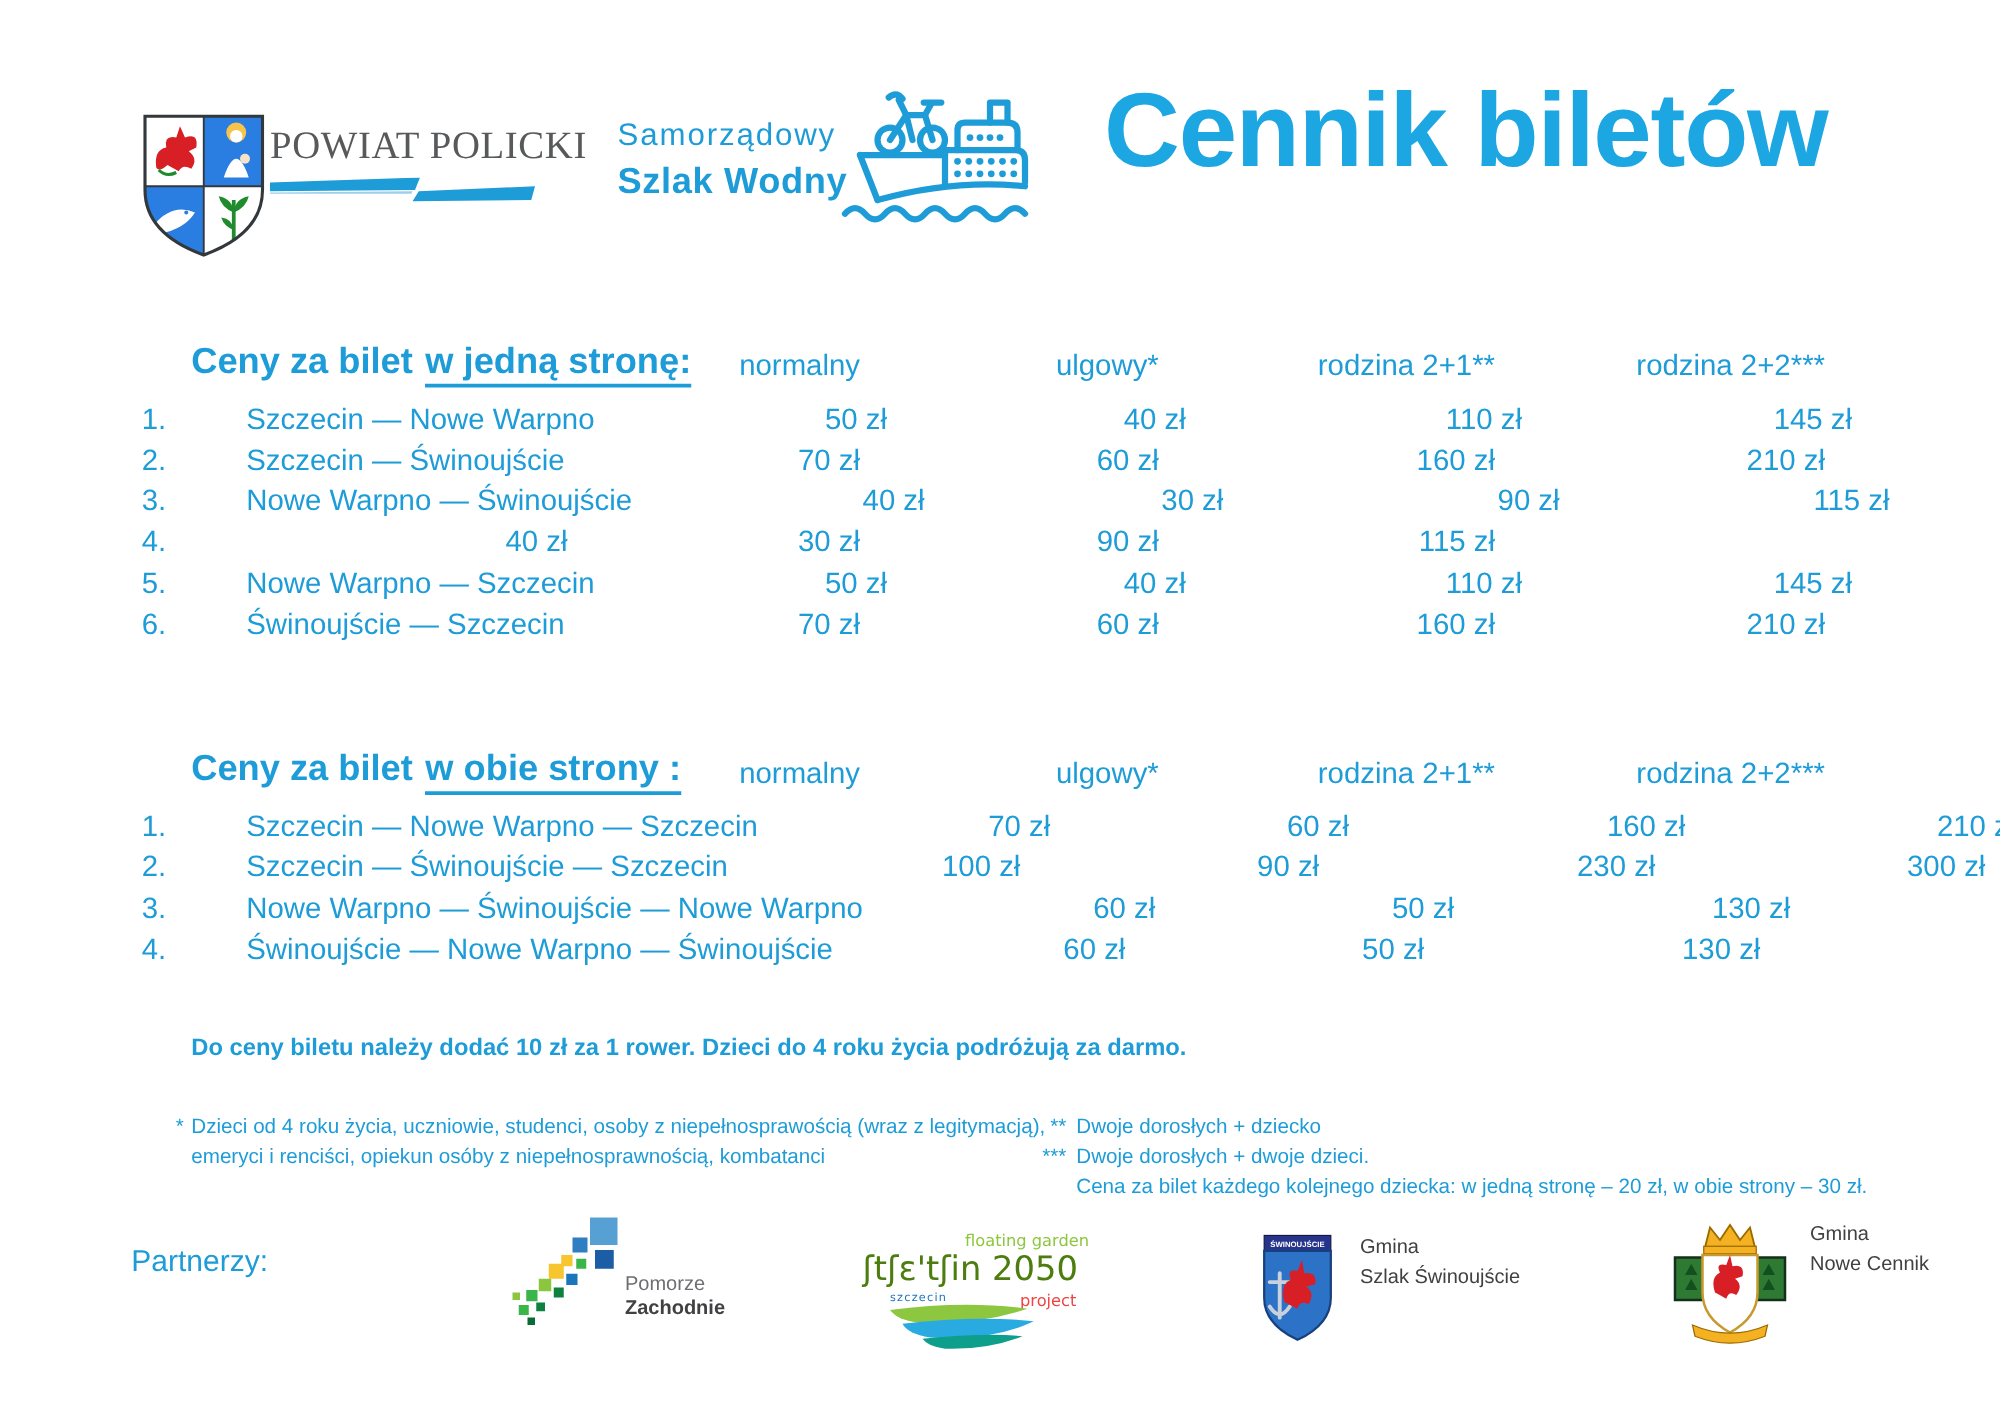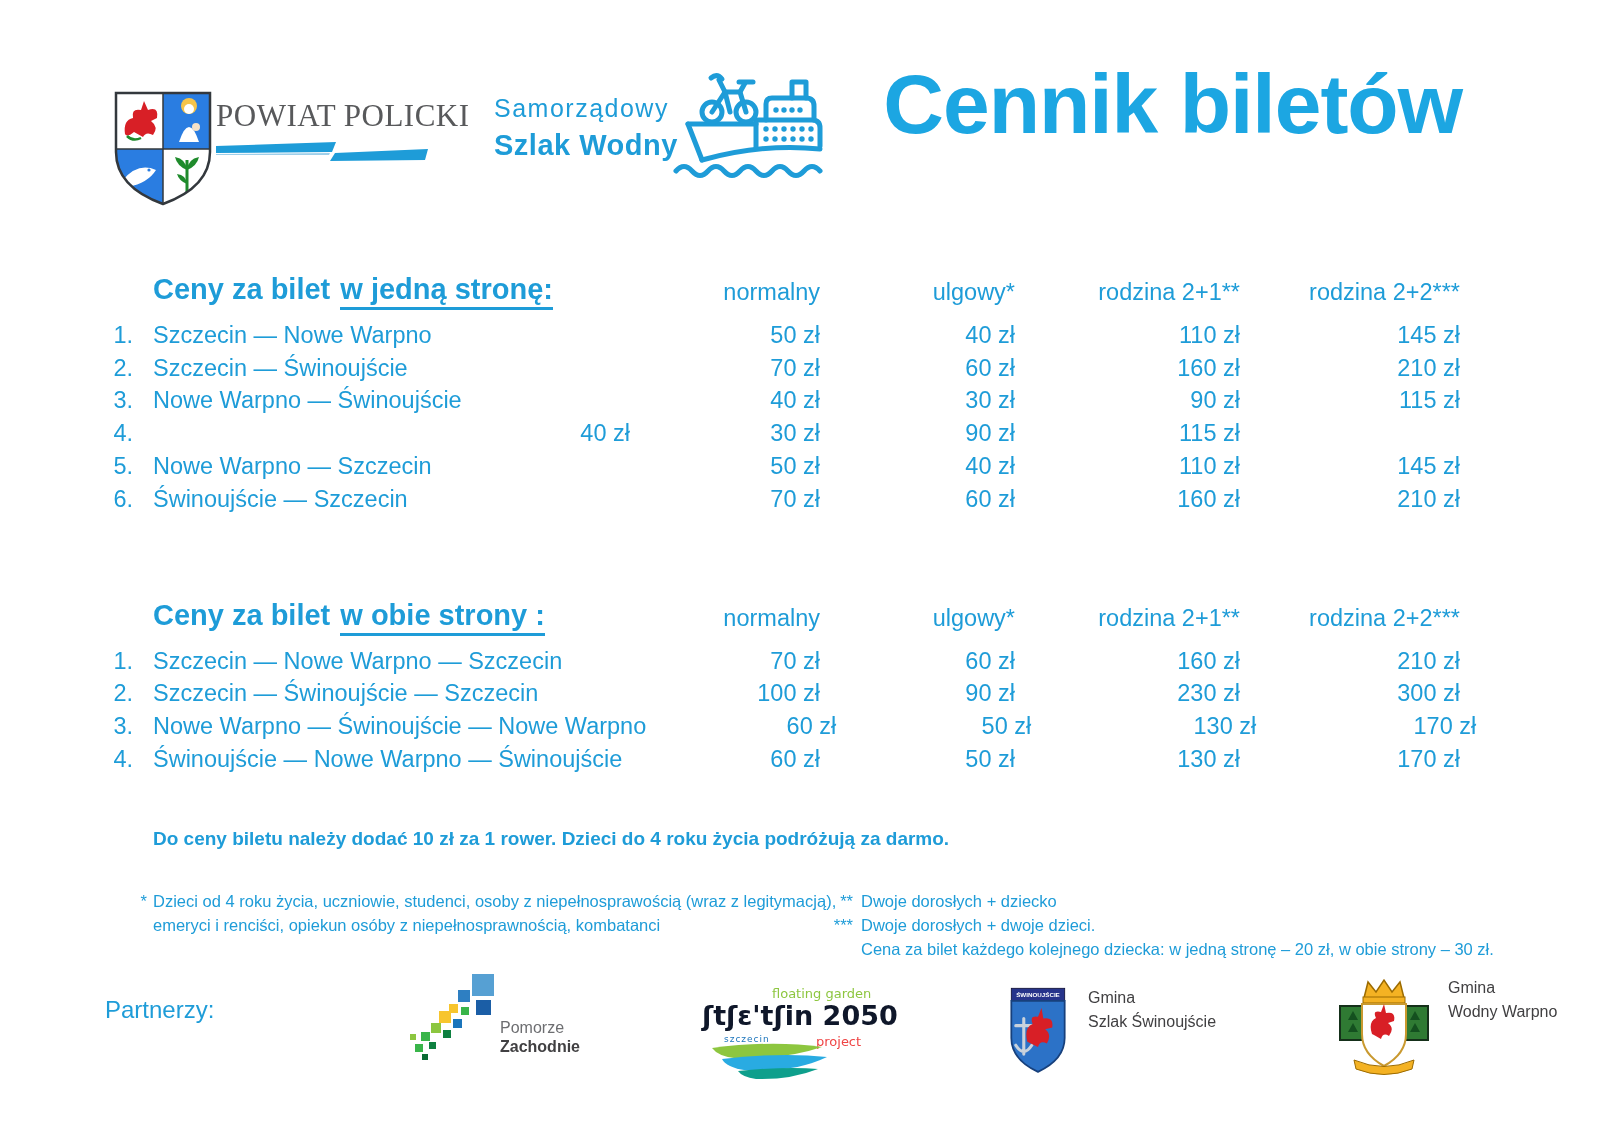--- a/index.html
+++ b/index.html
@@ -12,21 +12,21 @@
   .powiat-name{font-family:"Liberation Serif",serif;font-size:31px;color:#58595B;letter-spacing:.5px;white-space:nowrap;}
   .powiat-ribbon{margin-top:8px;display:block;}
   .brand{position:absolute;left:494px;top:94px;color:#1E9CD8;}
   .brand-line1{font-size:25px;letter-spacing:1.5px;}
   .brand-line2{font-size:29px;font-weight:bold;letter-spacing:.5px;margin-top:6px;}
   .ship{position:absolute;left:668px;top:58px;}
   .page-title{position:absolute;right:138px;top:56px;margin:0;font-size:84px;font-weight:bold;color:#1CA6E2;letter-spacing:-1px;white-space:nowrap;}
 
   
   .content{position:absolute;left:105px;top:0;width:1355px;}
-  .row{display:grid;grid-template-columns:28px 1fr 190px 195px 225px 220px;align-items:end;}
+  .row{display:grid;grid-template-columns:28px 1fr 190px 195px 225px 220px;align-items:end;gap:44px;}
   .sec1{margin-top:256px;}
   .sec2{margin-top:66px;}
   .head-row{height:50px;}
   .section-heading{grid-column:1/3;margin:0;padding-left:48px;font-size:29px;font-weight:bold;color:#1E9CD8;white-space:nowrap;}
   .section-heading .prefix{margin-right:10px;}
   .underlined{border-bottom:3px solid #1E9CD8;padding-bottom:2px;}
   .col-h{font-size:23px;color:#1E9CD8;text-align:right;white-space:nowrap;}
   .rows{margin-top:13px;}
   .rows .row{height:32.8px;align-items:center;}
   .cell{font-size:23.5px;color:#1E9CD8;}
@@ -46,22 +46,22 @@
   
   .partners{position:absolute;left:0;top:968px;width:1600px;height:140px;}
   .partners-label{position:absolute;left:105px;top:28px;font-size:24px;color:#1E9CD8;}
   .partner{position:absolute;display:flex;align-items:flex-start;}
   .p-pomorze{left:392px;top:2px;align-items:flex-end;}
   .pomorze-text{margin-left:-12px;margin-bottom:14px;color:#6D6E71;font-size:16px;line-height:1.15;}
   .pomorze-text .b{font-weight:bold;color:#414042;}
   .p-szczecin{left:688px;top:10px;}
   .szczecin-logo{position:relative;width:220px;height:100px;font-family:"DejaVu Sans",sans-serif;}
   .sz-top{position:absolute;left:84px;top:8px;font-size:13px;color:#8DC63F;white-space:nowrap;}
-  .sz-name{position:absolute;left:2px;top:22px;font-size:27px;font-weight:bold;color:#0f172a;white-space:nowrap;margin-left:12px;}
-  .sz-sub{position:absolute;left:36px;top:56px;font-size:9px;color:#1C75BC;letter-spacing:1px;}
+  .sz-name{position:absolute;left:2px;top:22px;font-size:27px;font-weight:normal;color:#4d7c0f;white-space:nowrap;}
+  .sz-sub{position:absolute;left:24px;top:56px;font-size:9px;color:#1C75BC;letter-spacing:1px;}
   .sz-project{position:absolute;left:128px;top:56px;font-size:13px;color:#ef4444;}
   .sz-swirl{position:absolute;left:18px;top:64px;}
   .p-swinoujscie{left:1006px;top:18px;}
   .p-nowewarpno{left:1338px;top:8px;}
   .gmina-text{margin-left:18px;font-size:16px;color:#414042;line-height:1.5;}
 </style>
 </head>
 <body>
 
 <div class="page">
@@ -338,18 +338,18 @@
         <rect x="2" y="30" width="88" height="34" fill="#2F7A33" stroke="#15301a" stroke-width="2"></rect>
         <path d="M10 44 l5 -9 5 9 Z M10 56 l5 -9 5 9 Z M72 44 l5 -9 5 9 Z M72 56 l5 -9 5 9 Z" fill="#14501F"></path>
         <path d="M26 22 L30 6 L38 16 L46 4 L54 16 L62 6 L66 22 Z" fill="#F4B223" stroke="#9C6B00" stroke-width="1.5"></path>
         <rect x="25" y="21" width="42" height="6" fill="#F4B223" stroke="#9C6B00" stroke-width="1"></rect>
         <path d="M24 28 H68 V58 Q68 78 46 90 Q24 78 24 58 Z" fill="#ffffff" stroke="#C9992F" stroke-width="2"></path>
         <path d="M34 58 Q30 46 38 42 Q34 34 43 36 L46 28 L48 37 Q58 35 56 45 L50 47 Q57 52 51 60 Q45 56 43 63 L36 59 Z" fill="#D81F26"></path>
         <path d="M16 84 Q46 97 76 84 L74 93 Q46 104 18 93 Z" fill="#F4B223" stroke="#9C6B00" stroke-width="1"></path>
       </svg>
       <div class="gmina-text">
         <div>Gmina</div>
-        <div>Wodny Warpno</div>
+        <div>Nowe Cennik</div>
       </div>
     </div>
   </div>
 
 </div>
 
 </body></html>

